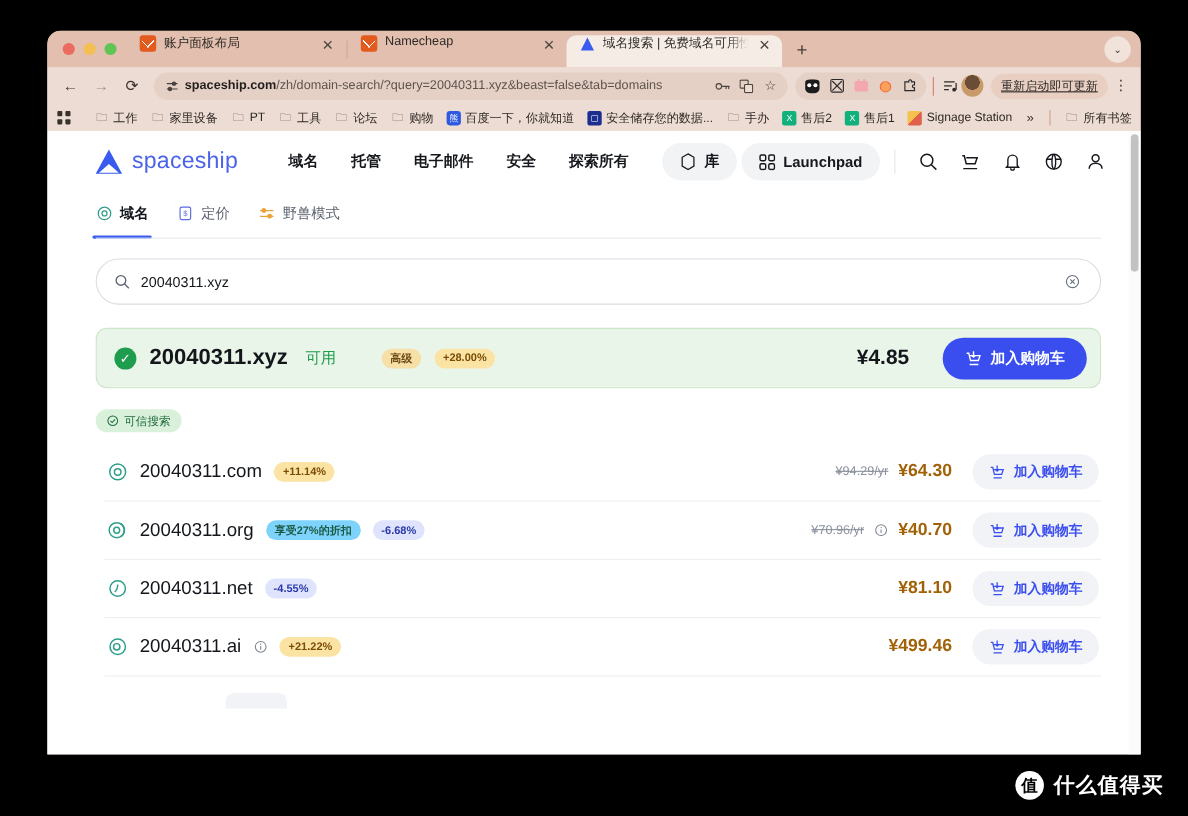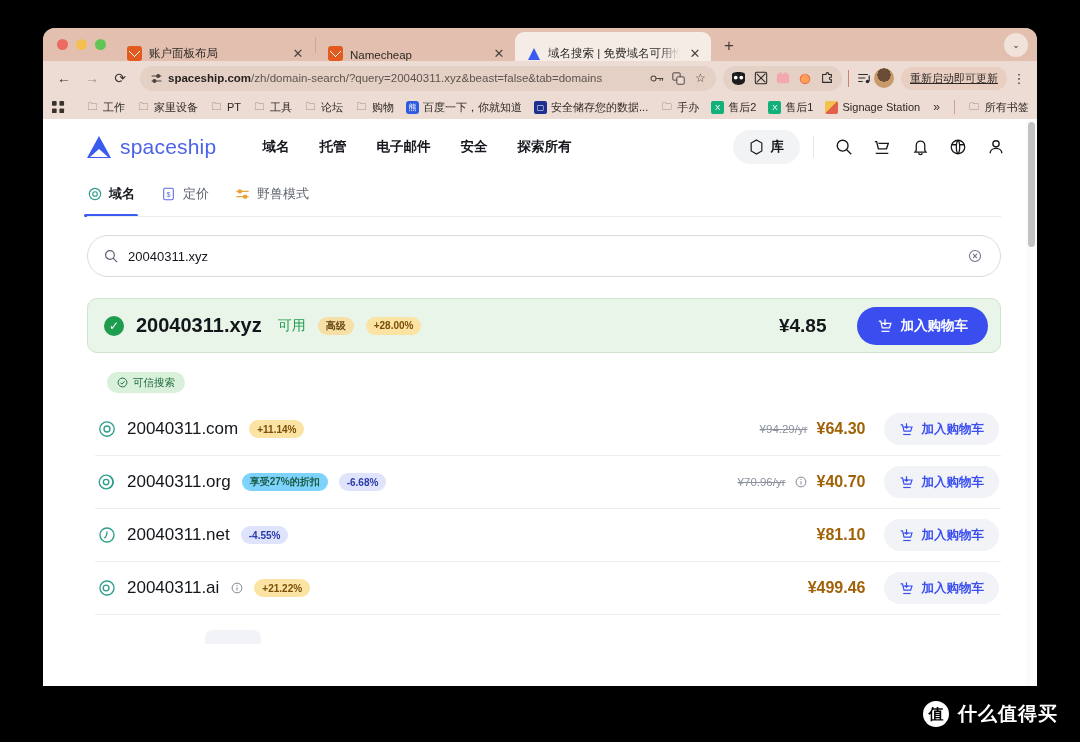--- a/index.html
+++ b/index.html
@@ -33,21 +33,21 @@
     display: flex; gap: 8px; align-items: center;
     height: 33px; padding: 0 10px 0 4px;
   }
   .dot { width: 11px; height: 11px; border-radius: 50%; }
   .dot.red { background: #ec6a5f; }
   .dot.yellow { background: #f4bf4f; }
   .dot.green { background: #61c555; }
 
   .tab {
     height: 29px;
-    display: flex; align-items: flex-end;
+    display: flex; align-items: flex-start;
     gap: 7px;
     padding: 0 8px 0 11px;
     font-size: 11.5px;
     color: #2e2a27;
     border-radius: 9px 9px 0 0;
     position: relative;
     min-width: 0;
   }
   .tab.inactive { width: 198px; }
   .tab.active {
@@ -377,41 +377,41 @@
   }
   .match-avail { font-size: 14px; color: #1f9d4f; margin-left: 4px; }
   .badge {
     display: inline-flex; align-items: center;
     height: 18px;
     padding: 0 8px;
     border-radius: 9px;
     font-size: 10px; font-weight: bold;
     white-space: nowrap;
   }
-  .badge.amber { background: #f7e0a8; color: #6b4b12; }
+  .badge.amber { background: #f7e0a8; color: #6b4b12; margin-left: 29px; }
   .badge.amber-strong { background: #fbe3a3; color: #7a4d07; }
   .badge.mint { background: #7dd3fc; color: #1b5c45; }
   .badge.lilac { background: #dfe3fc; color: #2a3aa8; }
   .match-price {
     margin-left: auto;
     font-size: 19px; font-weight: bold; color: #13161b;
   }
   .btn-primary {
     height: 38px;
     background: #3a4ef0;
     border-radius: 19px;
     display: flex; align-items: center; gap: 8px;
     padding: 0 20px;
     color: #fff; font-size: 13.5px; font-weight: bold;
     margin-left: 18px;
   }
   .cart-ico { width: 16px; height: 16px; display: flex; align-items: center; justify-content: center; }
 
   
-  .trusted-row { padding: 19px 0 0 44px; margin-left: 20px; }
+  .trusted-row { padding: 19px 0 0 44px; }
   .chip-trusted {
     display: inline-flex; align-items: center; gap: 5px;
     height: 21px; padding: 0 10px;
     border-radius: 11px;
     background: #d9f0da;
     color: #1f6b3b;
     font-size: 10.5px;
   }
 
   .sugg-title {
@@ -688,20 +688,31 @@
         </div>
         <div class="header-right">
           <div class="pill">
             <span>
               <svg width="15" height="16" viewBox="0 0 16 18" fill="none" stroke="#16181d" stroke-width="1.3">
                   <path d="M8 1l6 3.5v9L8 17l-6-3.5v-9z"></path>
                 </svg>
             </span>
             <span>库</span>
           </div>
+          <div class="pill">
+            <span>
+              <svg width="15" height="15" viewBox="0 0 16 16" fill="none" stroke="#16181d" stroke-width="1.4">
+                  <rect x="1" y="1" width="5.5" height="5.5" rx="1.4"></rect>
+                  <rect x="9.5" y="1" width="5.5" height="5.5" rx="1.4"></rect>
+                  <rect x="1" y="9.5" width="5.5" height="5.5" rx="1.4"></rect>
+                  <rect x="9.5" y="9.5" width="5.5" height="5.5" rx="1.4"></rect>
+                </svg>
+            </span>
+            <span>Launchpad</span>
+          </div>
           <div class="hdr-sep"></div>
           <div class="hdr-icon">
             <svg width="18" height="18" viewBox="0 0 20 20" fill="none" stroke="#16181d" stroke-width="1.5">
                 <circle cx="8.5" cy="8.5" r="6"></circle>
                 <line x1="13" y1="13" x2="18" y2="18"></line>
               </svg>
           </div>
           <div class="hdr-icon">
             <svg width="18" height="18" viewBox="0 0 20 20" fill="none" stroke="#16181d" stroke-width="1.5">
                 <path d="M2 4h2l2 8h9l2-6H6"></path>

